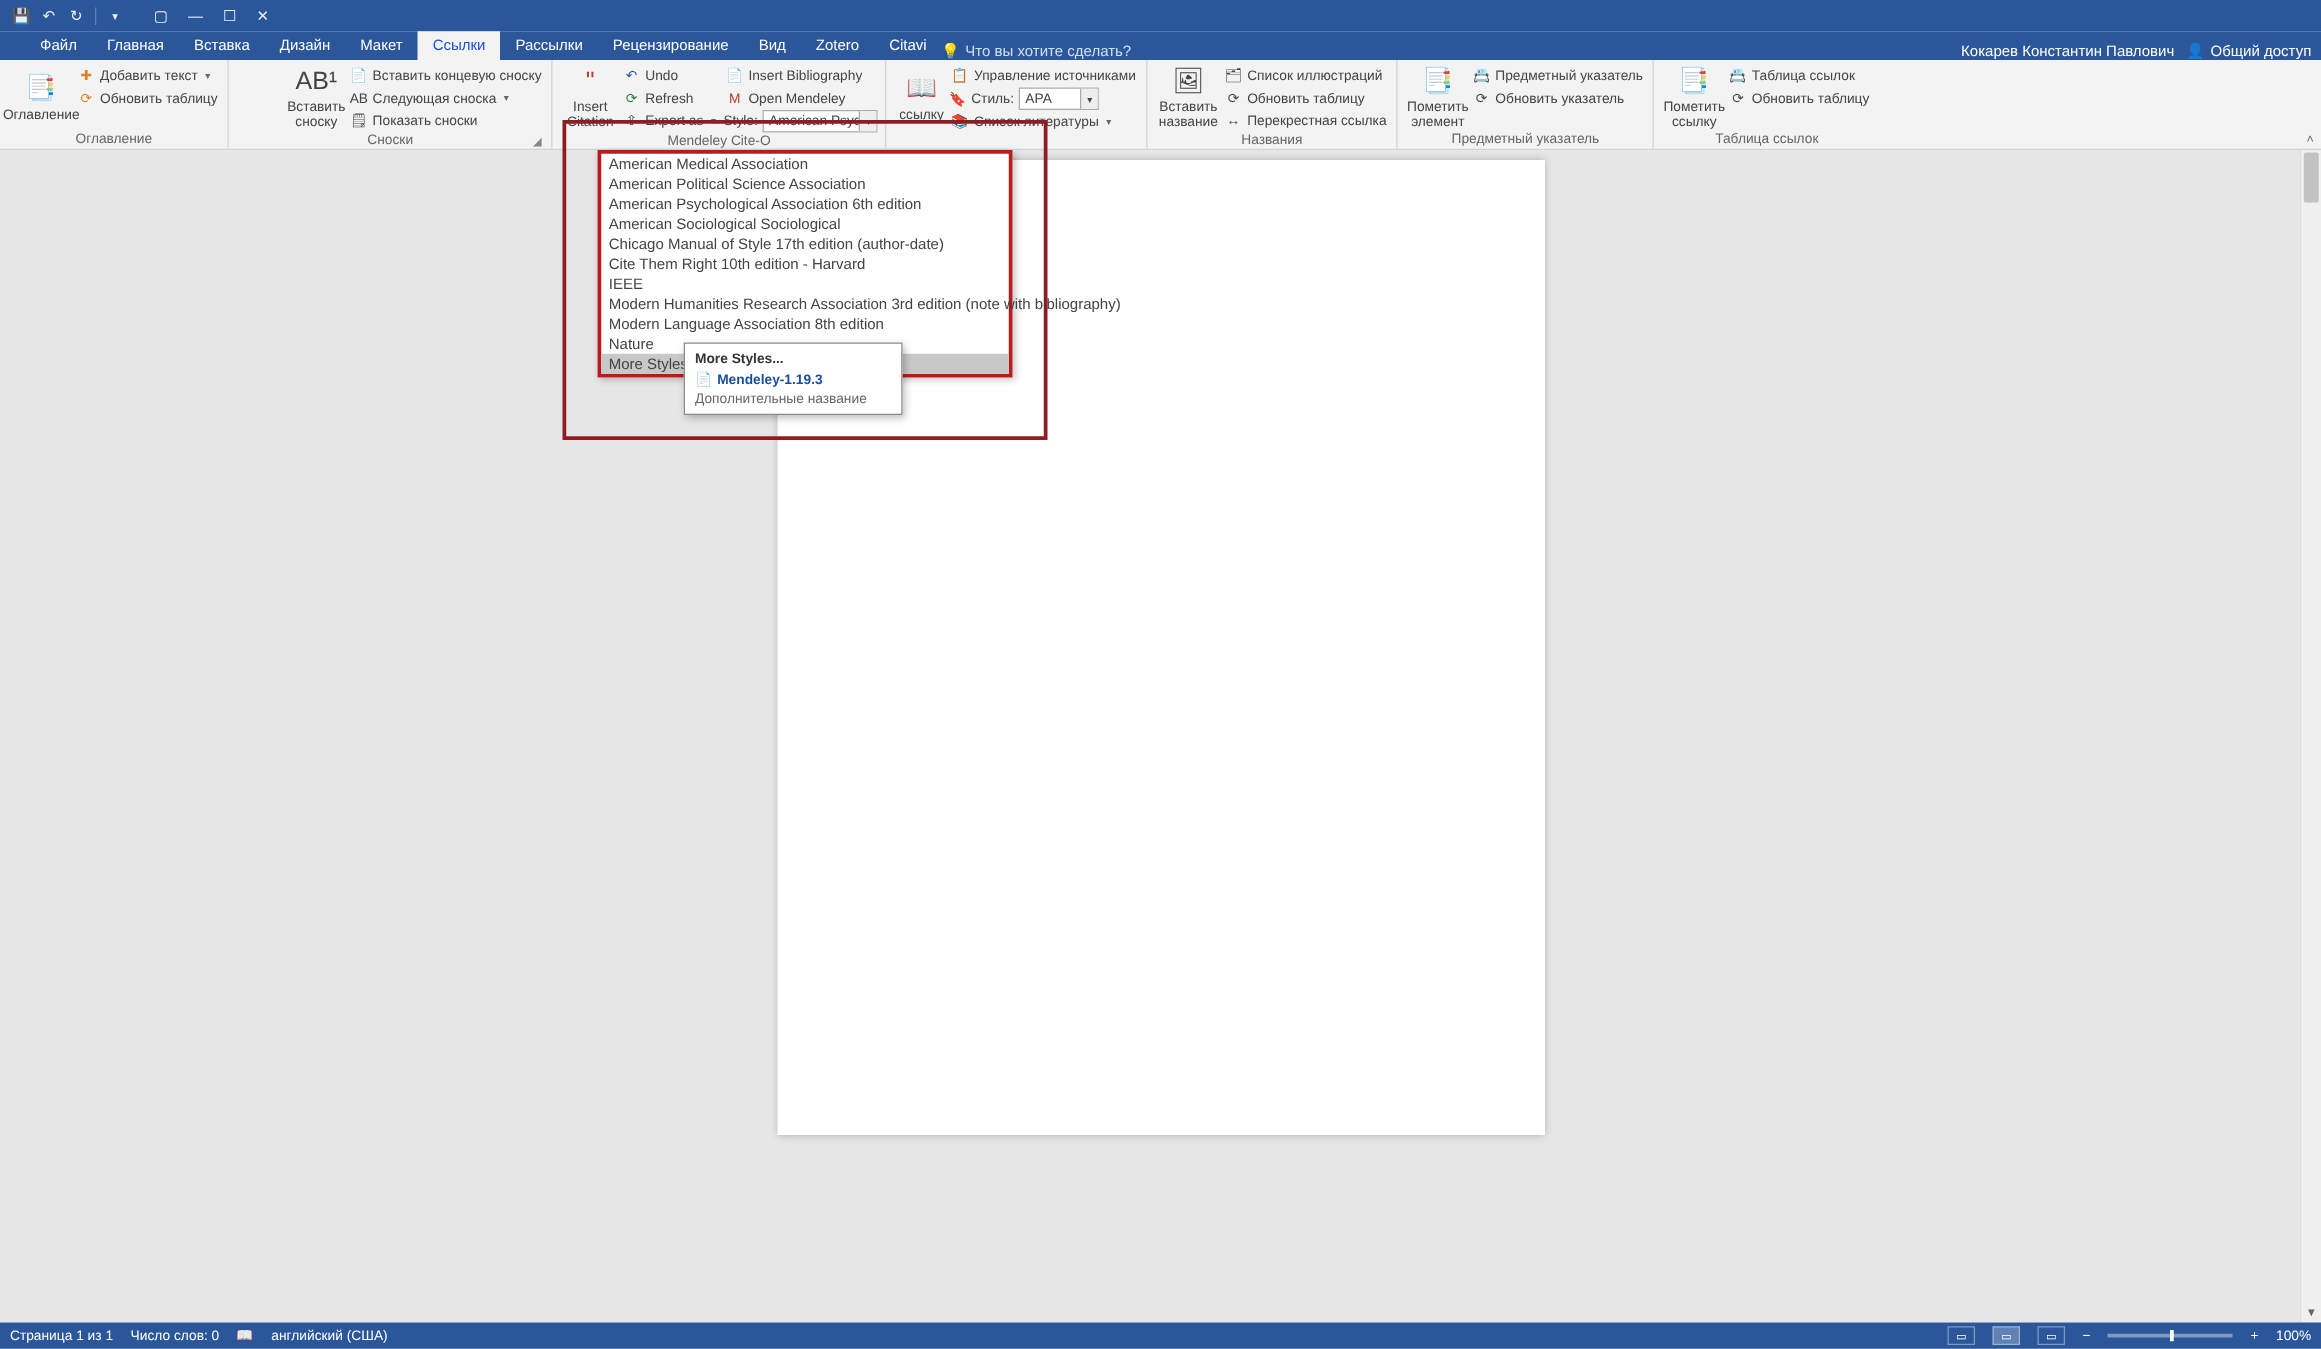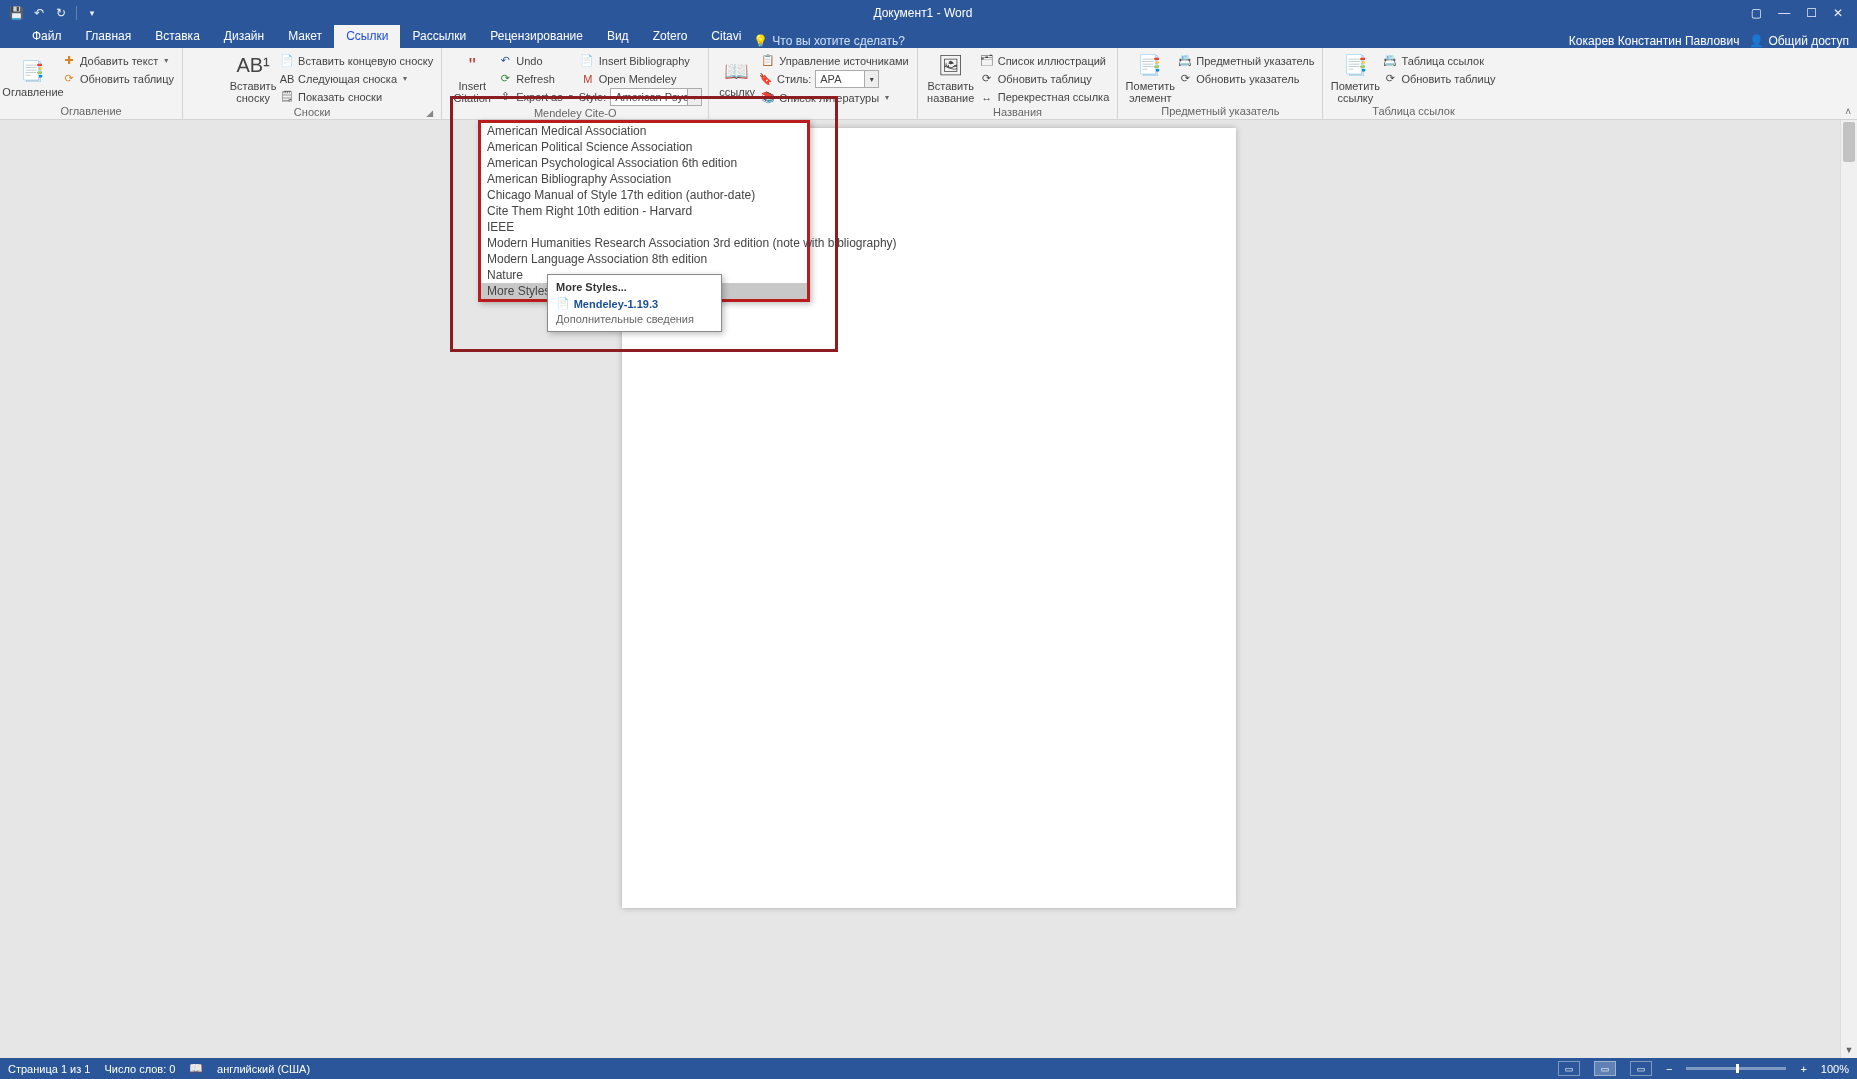--- a/index.html
+++ b/index.html
@@ -75,21 +75,20 @@
 <body>
 
 <div class="titlebar">
   <div class="qat">
     <span class="icn">💾</span>
     <span class="icn">↶</span>
     <span class="icn">↻</span>
     <span class="sep"></span>
     <span class="icn" style="font-size:9px;">▾</span>
   </div>
-  <div class="doc-title">Документ1 - Word</div>
   <div class="win-btns">
     <span>▢</span>
     <span>—</span>
     <span>☐</span>
     <span>✕</span>
   </div>
 </div>
 
 <div class="menubar">
   <div class="tab">Файл</div>
@@ -304,37 +303,37 @@
     <div class="arrow up">▲</div>
     <div class="thumb"></div>
     <div class="arrow dn">▼</div>
   </div>
 </div>
 
 <div class="style-dropdown">
   <div class="item">American Medical Association</div>
   <div class="item">American Political Science Association</div>
   <div class="item">American Psychological Association 6th edition</div>
-  <div class="item">American Bibliography Association</div>
+  <div class="item">American Sociological Sociological</div>
   <div class="item">Chicago Manual of Style 17th edition (author-date)</div>
   <div class="item">Cite Them Right 10th edition - Harvard</div>
   <div class="item">IEEE</div>
   <div class="item">Modern Humanities Research Association 3rd edition (note with bibliography)</div>
   <div class="item">Modern Language Association 8th edition</div>
   <div class="item">Nature</div>
   <div class="item hover">More Styles...</div>
 </div>
 
 <div class="tooltip">
   <div class="hdr">More Styles...</div>
   <div class="prog">
     <span style="color:#c0392b;">📄</span>
     <span>Mendeley-1.19.3</span>
   </div>
-  <div class="more">Дополнительные сведения</div>
+  <div class="more">Дополнительные название</div>
 </div>
 
 <div class="redbox"></div>
 
 <div class="statusbar">
   <span>Страница 1 из 1</span>
   <span>Число слов: 0</span>
   <span>📖</span>
   <span>английский (США)</span>
   <div class="spacer"></div>

